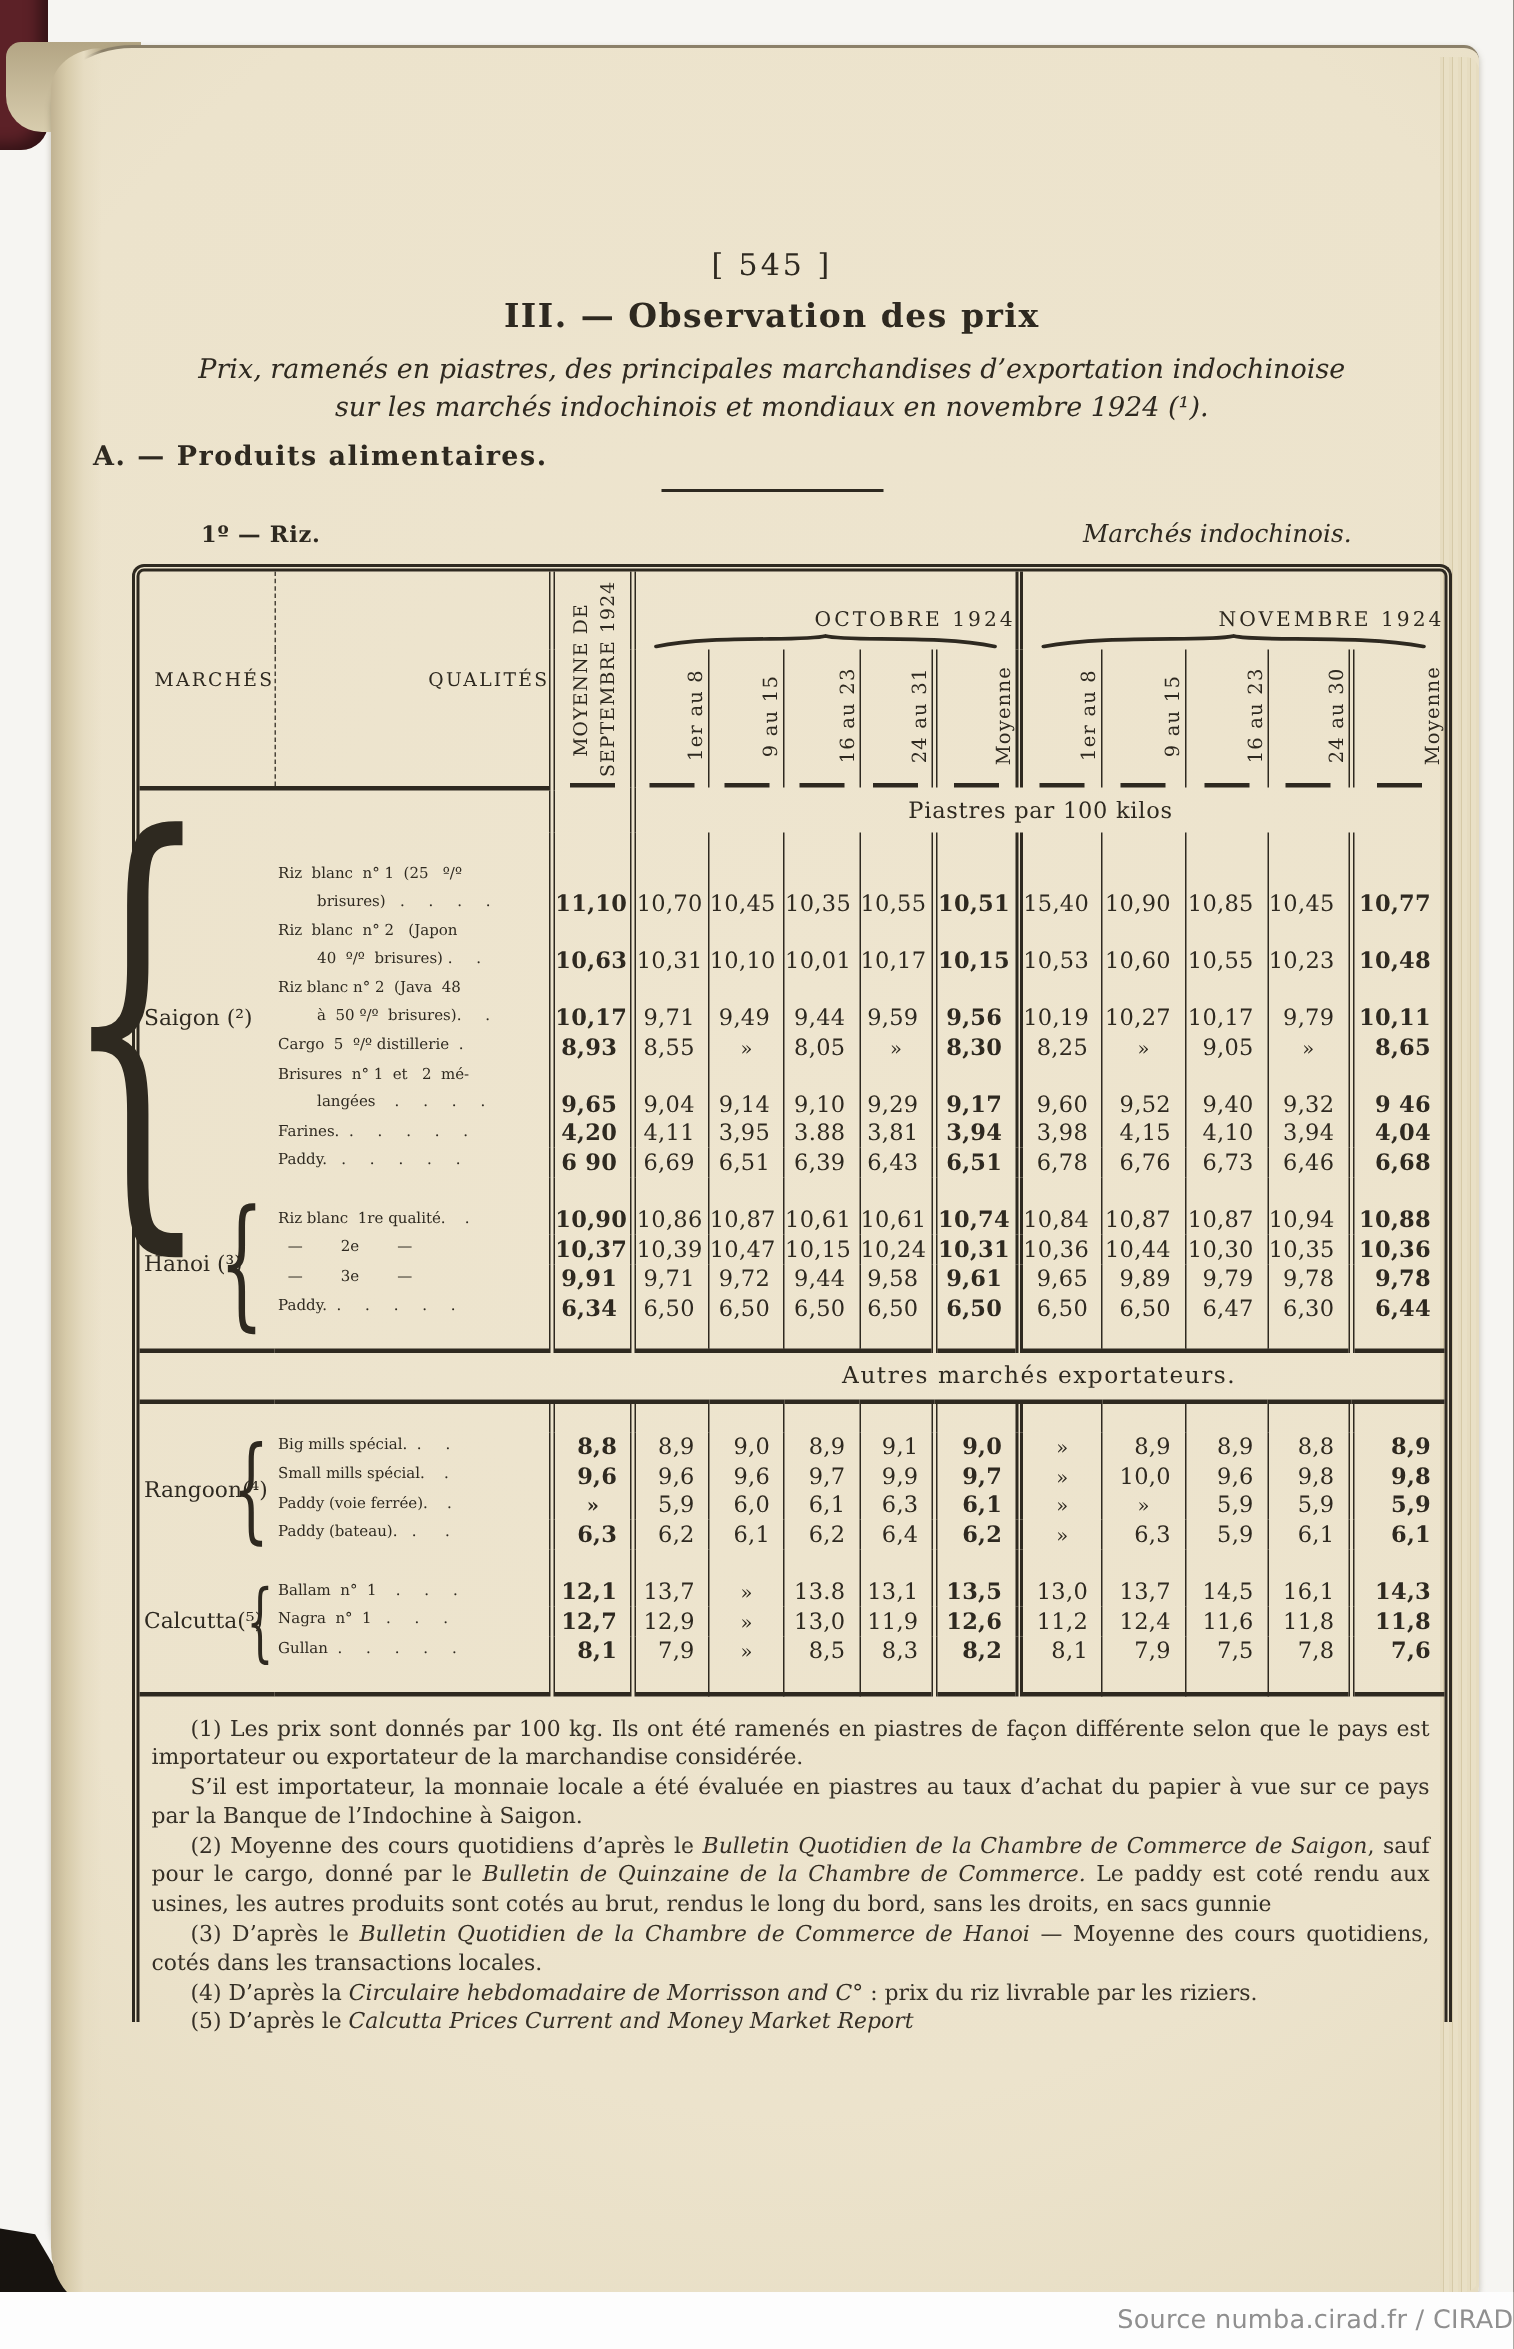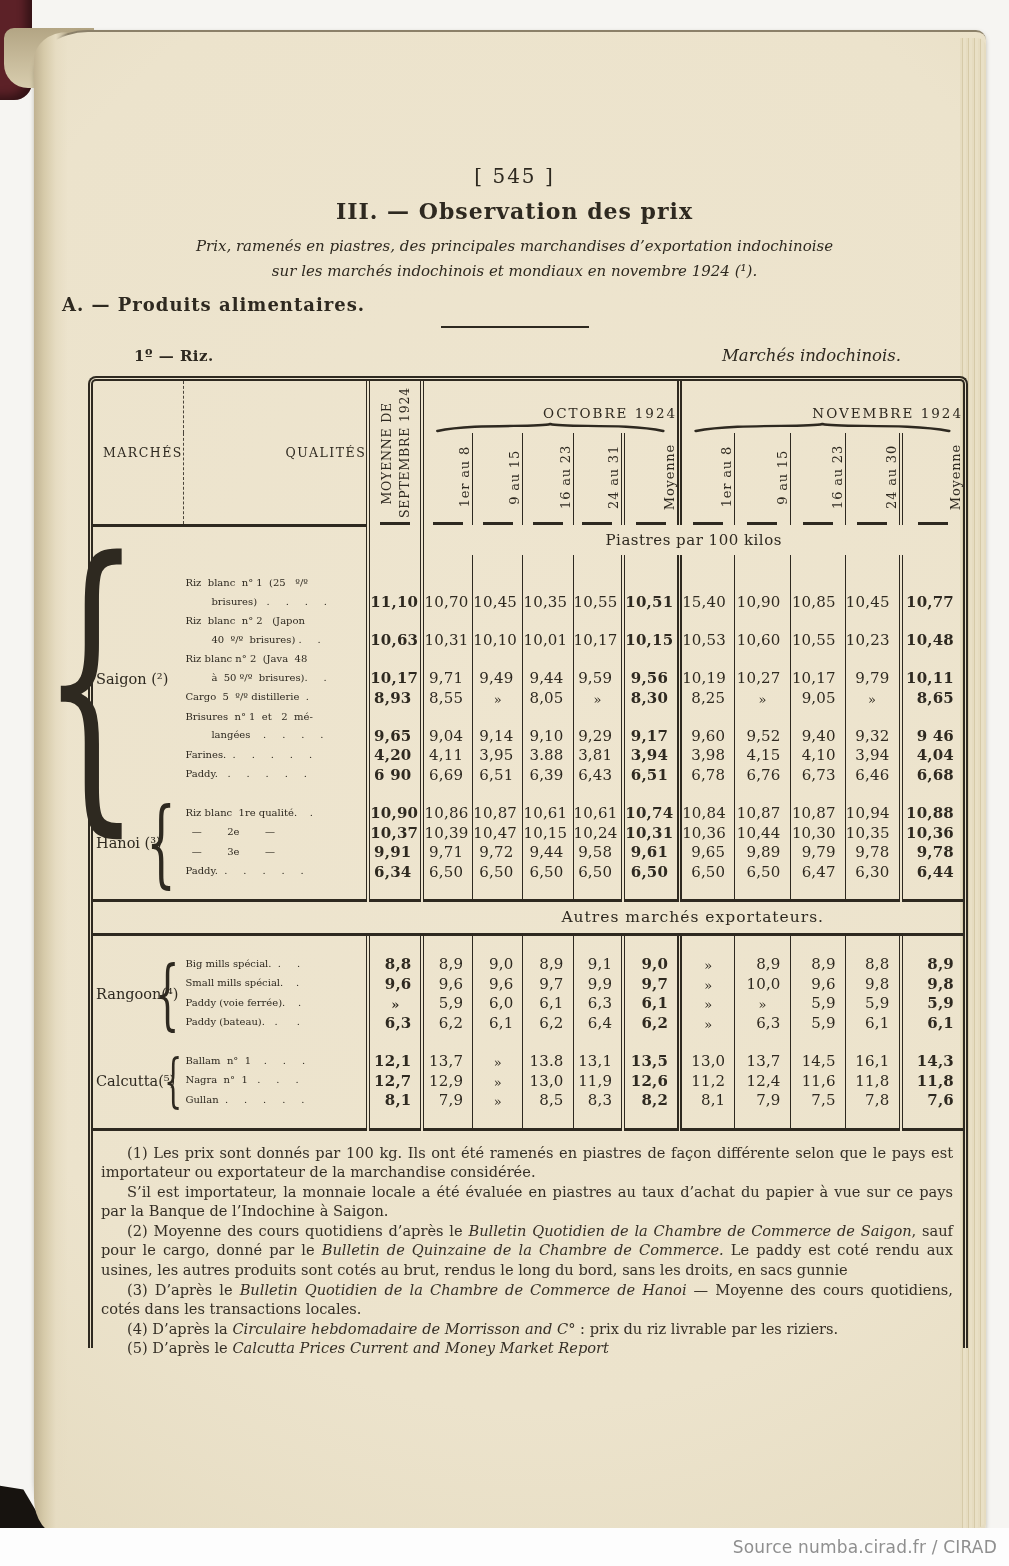--- a/index.html
+++ b/index.html
@@ -48,31 +48,31 @@
   }
   .page-edge-right{
     position:absolute; right:0; top:6px; bottom:8px; width:26px;
     border-radius:0 9px 10px 0;
     background:repeating-linear-gradient(90deg,#e6dcc0 0 2px,#d6caa8 2px 3px,#e9e0c6 3px 6px);
   }
   .source-bar{
     position:absolute; left:0; top:1528px; width:1009px; height:38px;
     background:#fdfdfd;
     display:flex; align-items:center; justify-content:flex-end;
-    padding-right:12px;
+    padding-right:0;
   }
   .source-bar span{
     font-family:"DejaVu Sans","Liberation Sans",sans-serif;
     font-size:17px; color:#8f8f8f; letter-spacing:.2px;
   }
   
   .content{position:absolute; left:28px; top:0; width:905px;}
   .pagenum{position:absolute; top:132px; width:100%; text-align:center; font-size:20px; letter-spacing:2px;}
   .main-title{position:absolute; top:166px; width:100%; text-align:center; font-size:22px; font-weight:700; letter-spacing:1px;}
-  .subtitle{position:absolute; top:202px; width:100%; text-align:center; font-style:italic; font-size:15px; line-height:25px;}
+  .subtitle{position:absolute; top:202px; width:100%; text-align:center; font-style:italic; font-size:18px; line-height:25px;}
   .subsection{position:absolute; top:262px; width:100%; text-align:left; font-size:18px; font-weight:700; letter-spacing:1px;}
   .subsection-rule{position:absolute; top:294px; left:50%; transform:translateX(-50%); width:148px; height:2px; background:var(--ink);}
   .pre-table{position:absolute; top:314px; left:72px; right:66px; display:flex; justify-content:space-between; align-items:baseline;}
   .item-label{font-size:15px; font-weight:700; letter-spacing:.5px;}
   .market-scope{font-style:italic; font-size:16.5px;}
   
   .framed{
     position:absolute; top:344px; left:26px; width:880px; height:972px;
     border-left:5px double var(--ink);
     border-right:5px double var(--ink);

